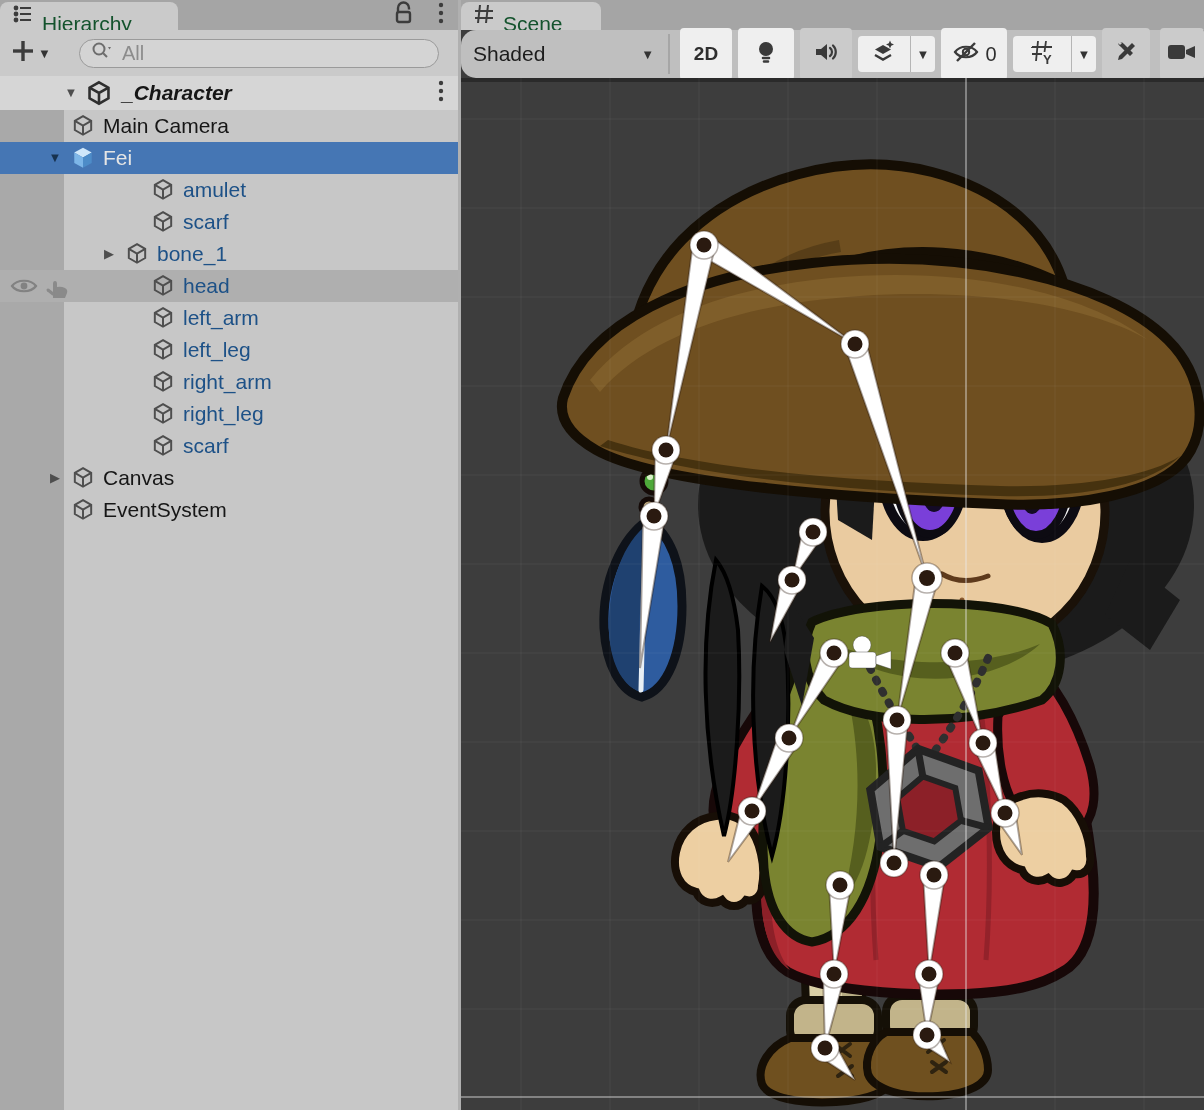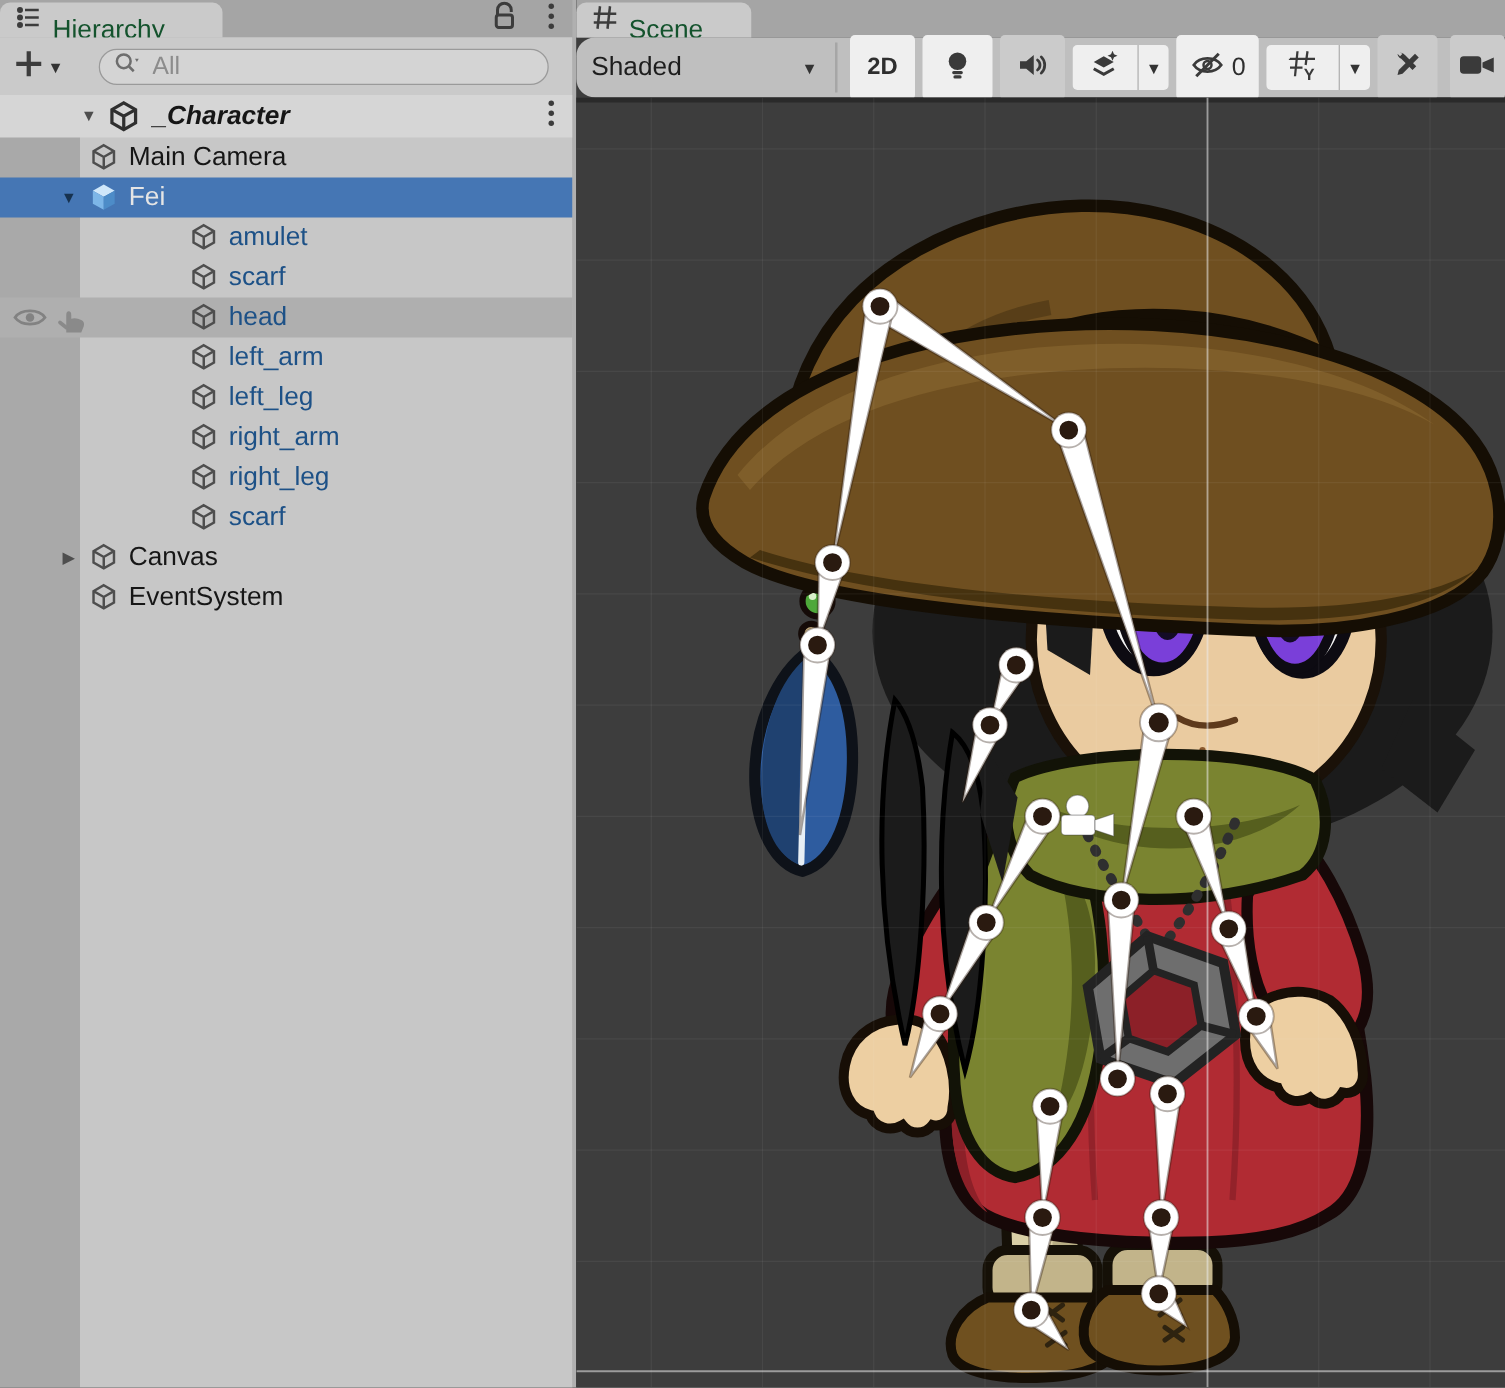--- a/index.html
+++ b/index.html
@@ -185,20 +185,30 @@
       </div>
       <div class="row d2 blue">
         <span class="arrow"></span>
         <span class="obj-icon">
             <svg width="24" height="24" viewBox="0 0 22 22">
               <path d="M11 2 L18.5 6.3 L18.5 14.7 L11 19 L3.5 14.7 L3.5 6.3 Z" fill="none" stroke="#4e4e4e" stroke-width="1.8"></path>
               <path d="M3.5 6.3 L11 10.6 L18.5 6.3 M11 10.6 L11 19" fill="none" stroke="#4e4e4e" stroke-width="1.8"></path>
             </svg>
           </span>
         <span class="lbl">scarf</span>
+      </div>
+      <div class="row d2 blue" style="padding-left:96px">
+        <span class="arrow col"></span>
+        <span class="obj-icon">
+            <svg width="24" height="24" viewBox="0 0 22 22">
+              <path d="M11 2 L18.5 6.3 L18.5 14.7 L11 19 L3.5 14.7 L3.5 6.3 Z" fill="none" stroke="#4e4e4e" stroke-width="1.8"></path>
+              <path d="M3.5 6.3 L11 10.6 L18.5 6.3 M11 10.6 L11 19" fill="none" stroke="#4e4e4e" stroke-width="1.8"></path>
+            </svg>
+          </span>
+        <span class="lbl">bone_1</span>
       </div>
       <div class="row d2 blue hov">
         <span class="gutter-ic" style="left:10px">
           <svg width="28" height="24" viewBox="0 0 28 24">
               <path d="M2 12 C7 5 21 5 26 12 C21 19 7 19 2 12 Z" fill="none" stroke="#828282" stroke-width="2.2"></path>
               <circle cx="14" cy="12" r="3.4" fill="#828282"></circle>
             </svg>
         </span>
         <span class="gutter-ic" style="left:44px;top:6px">
           <svg width="26" height="24" viewBox="0 0 26 24">

